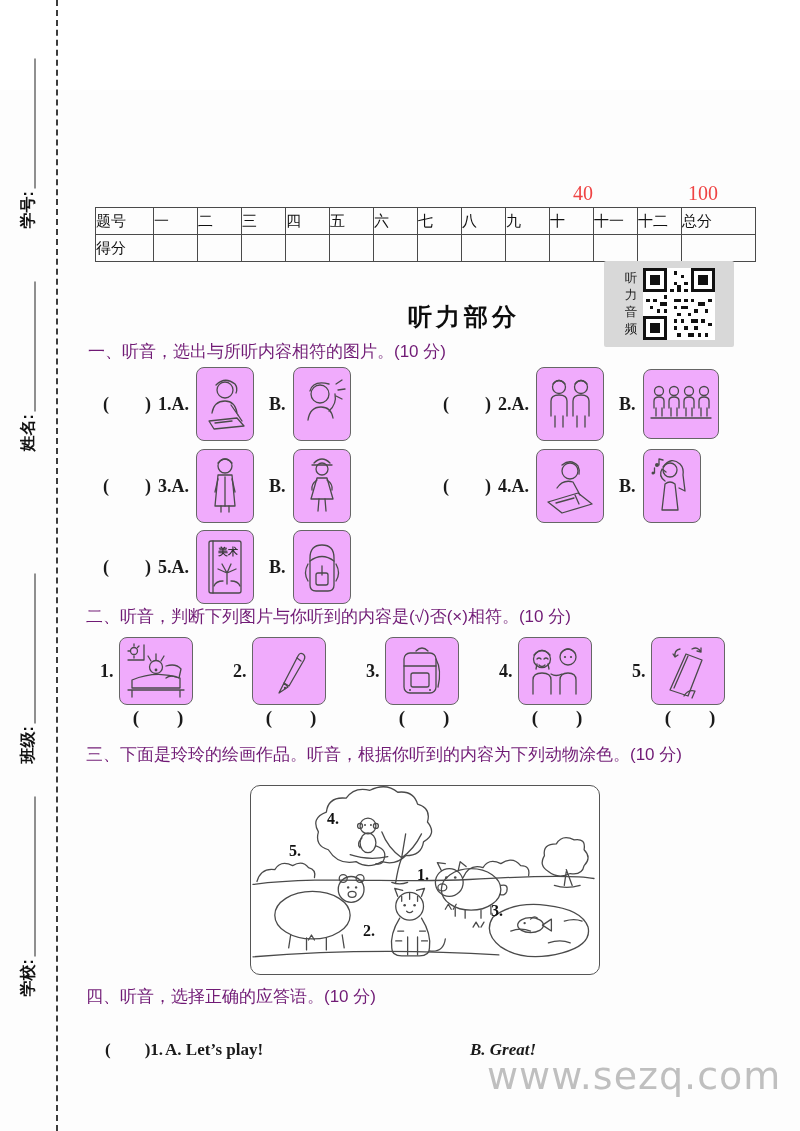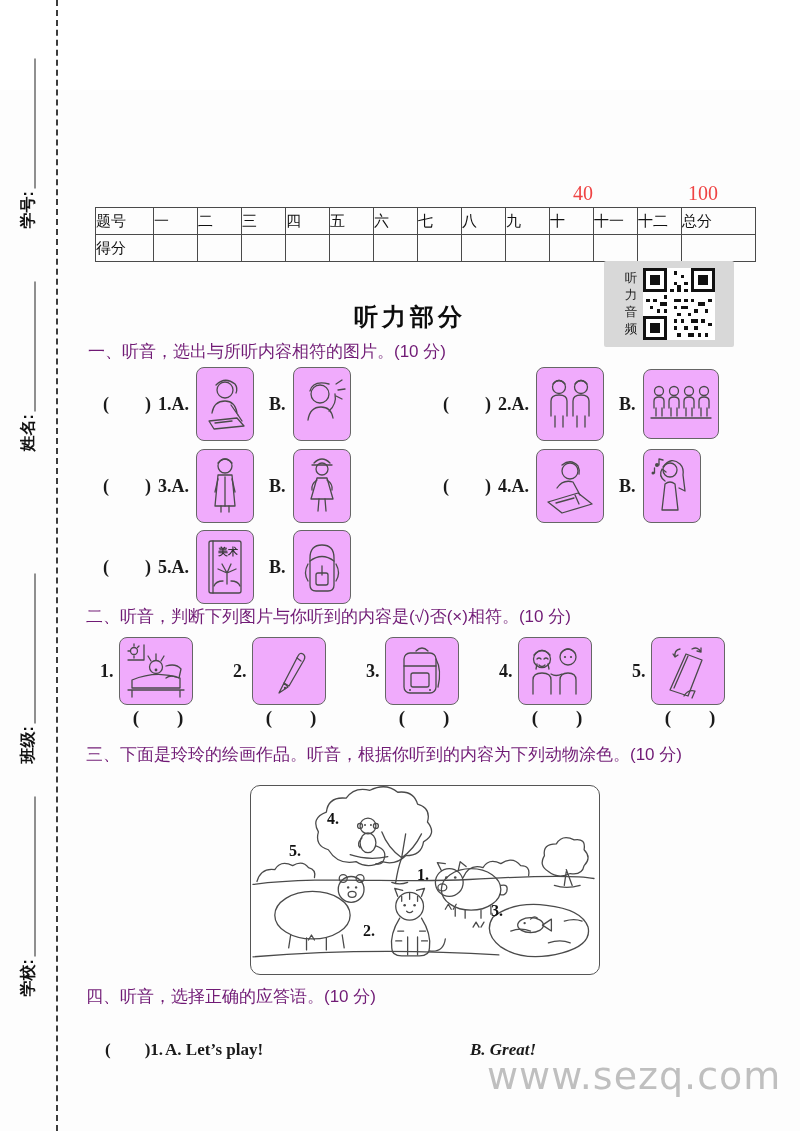--- a/index.html
+++ b/index.html
@@ -17,21 +17,21 @@
                font-family:"Liberation Sans",sans-serif;}
   .score-table td{border:1px solid #4a4a4a;height:26px;text-align:left;vertical-align:middle;
                   font-size:15px;padding:0;color:#111;}
   .annot{position:absolute;font-size:20px;font-family:"Liberation Serif",serif;color:#ef4444;}
   
   .qr-box{position:absolute;left:604px;top:261px;width:130px;height:86px;background:#d8d8d8;
           display:flex;align-items:center;justify-content:center;gap:4px;border-radius:2px;}
   .qr-label{width:15px;font-family:"Liberation Sans",sans-serif;font-size:12.5px;line-height:1.35;
             color:#222;text-align:center;word-break:break-all;}
   
-  .main-title{position:absolute;left:300px;top:301px;width:220px;text-align:center;font-size:24px;
+  .main-title{position:absolute;left:300px;top:301px;width:220px;text-align:right;font-size:24px;
               font-weight:bold;letter-spacing:4px;font-family:"Liberation Sans",sans-serif;color:#0d0d0d;}
   .sec-heading{position:absolute;font-family:"Liberation Sans",sans-serif;font-weight:normal;
                font-size:17px;color:#701a75;white-space:nowrap;}
   
   .q{position:absolute;height:76px;display:flex;align-items:center;gap:7px;
      font-weight:bold;font-size:18px;}
   .paren,.s2ans{white-space:pre;font-weight:bold;}
   .qlabel{white-space:nowrap;}
   .imgbox{border:1.5px solid #666;border-radius:8px;background:#f0abfc;display:flex;
           align-items:center;justify-content:center;box-sizing:border-box;}

